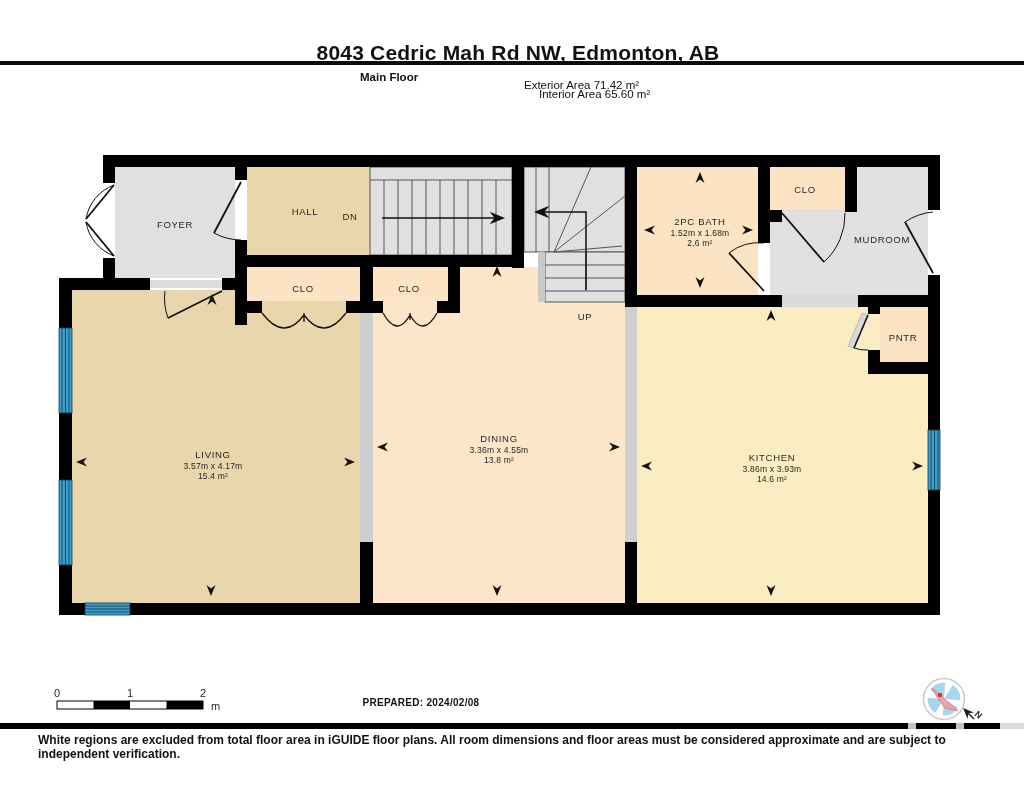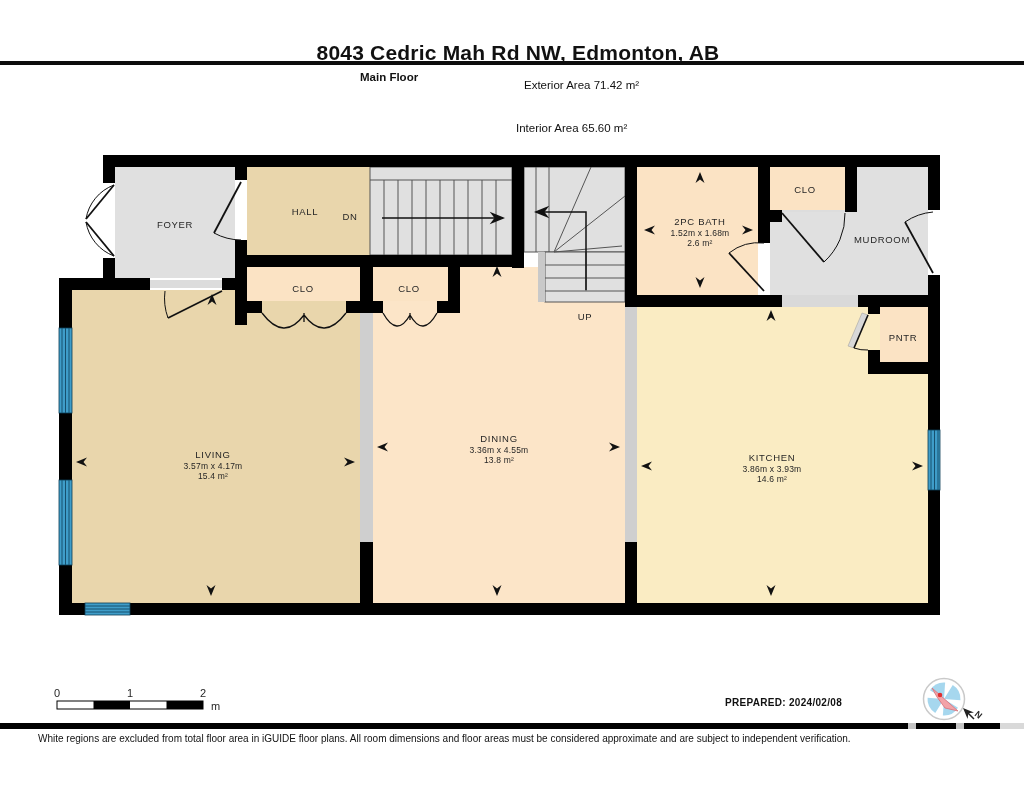--- a/index.html
+++ b/index.html
@@ -2,23 +2,23 @@
 <html><head>
 <meta charset="utf-8">
 <style>
   html,body{margin:0;padding:0;background:#ffffff;}
   body{width:1024px;height:791px;position:relative;font-family:"Liberation Sans",sans-serif;color:#111;}
   .abs{position:absolute;}
   .page-title{top:34px;left:6px;width:1024px;text-align:center;font-size:21px;font-weight:bold;letter-spacing:.2px;margin-top:7px;}
   .title-rule{top:61px;left:0;width:1024px;height:4px;background:#0d0d0d;}
   .floor-label{top:71px;left:360px;width:150px;text-align:left;font-size:11.5px;font-weight:bold;}
   .area-line1{top:71px;left:524px;font-size:11.5px;margin-top:8px;}
-  .area-line2{top:88px;left:516px;font-size:11.5px;margin-top:34px;}
-  .prepared{top:697px;left:0;width:842px;text-align:right;font-size:10px;font-weight:bold;letter-spacing:.3px;}
-  .disclaimer{top:733px;left:38px;width:960px;font-size:10px;}
+  .area-line2{top:88px;left:539px;font-size:11.5px;}
+  .prepared{top:697px;left:0;width:842px;text-align:center;font-size:10px;font-weight:bold;letter-spacing:.3px;}
+  .disclaimer{top:733px;left:38px;width:960px;font-size:12px;font-weight:bold;}
   .bar{top:723px;height:5.5px;background:#000;}
   .bar.g1{background:#c4c4c4;}
   .bar.g2{background:#d9d9d9;}
   svg text{font-family:"Liberation Sans",sans-serif;fill:#262626;}
   .room-name{font-size:9.5px;letter-spacing:.7px;}
   .room-dims{font-size:8.5px;letter-spacing:.2px;}
   .tick{font-size:11px;}
   .north{font-size:9px;font-weight:bold;}
 </style>
 </head>

